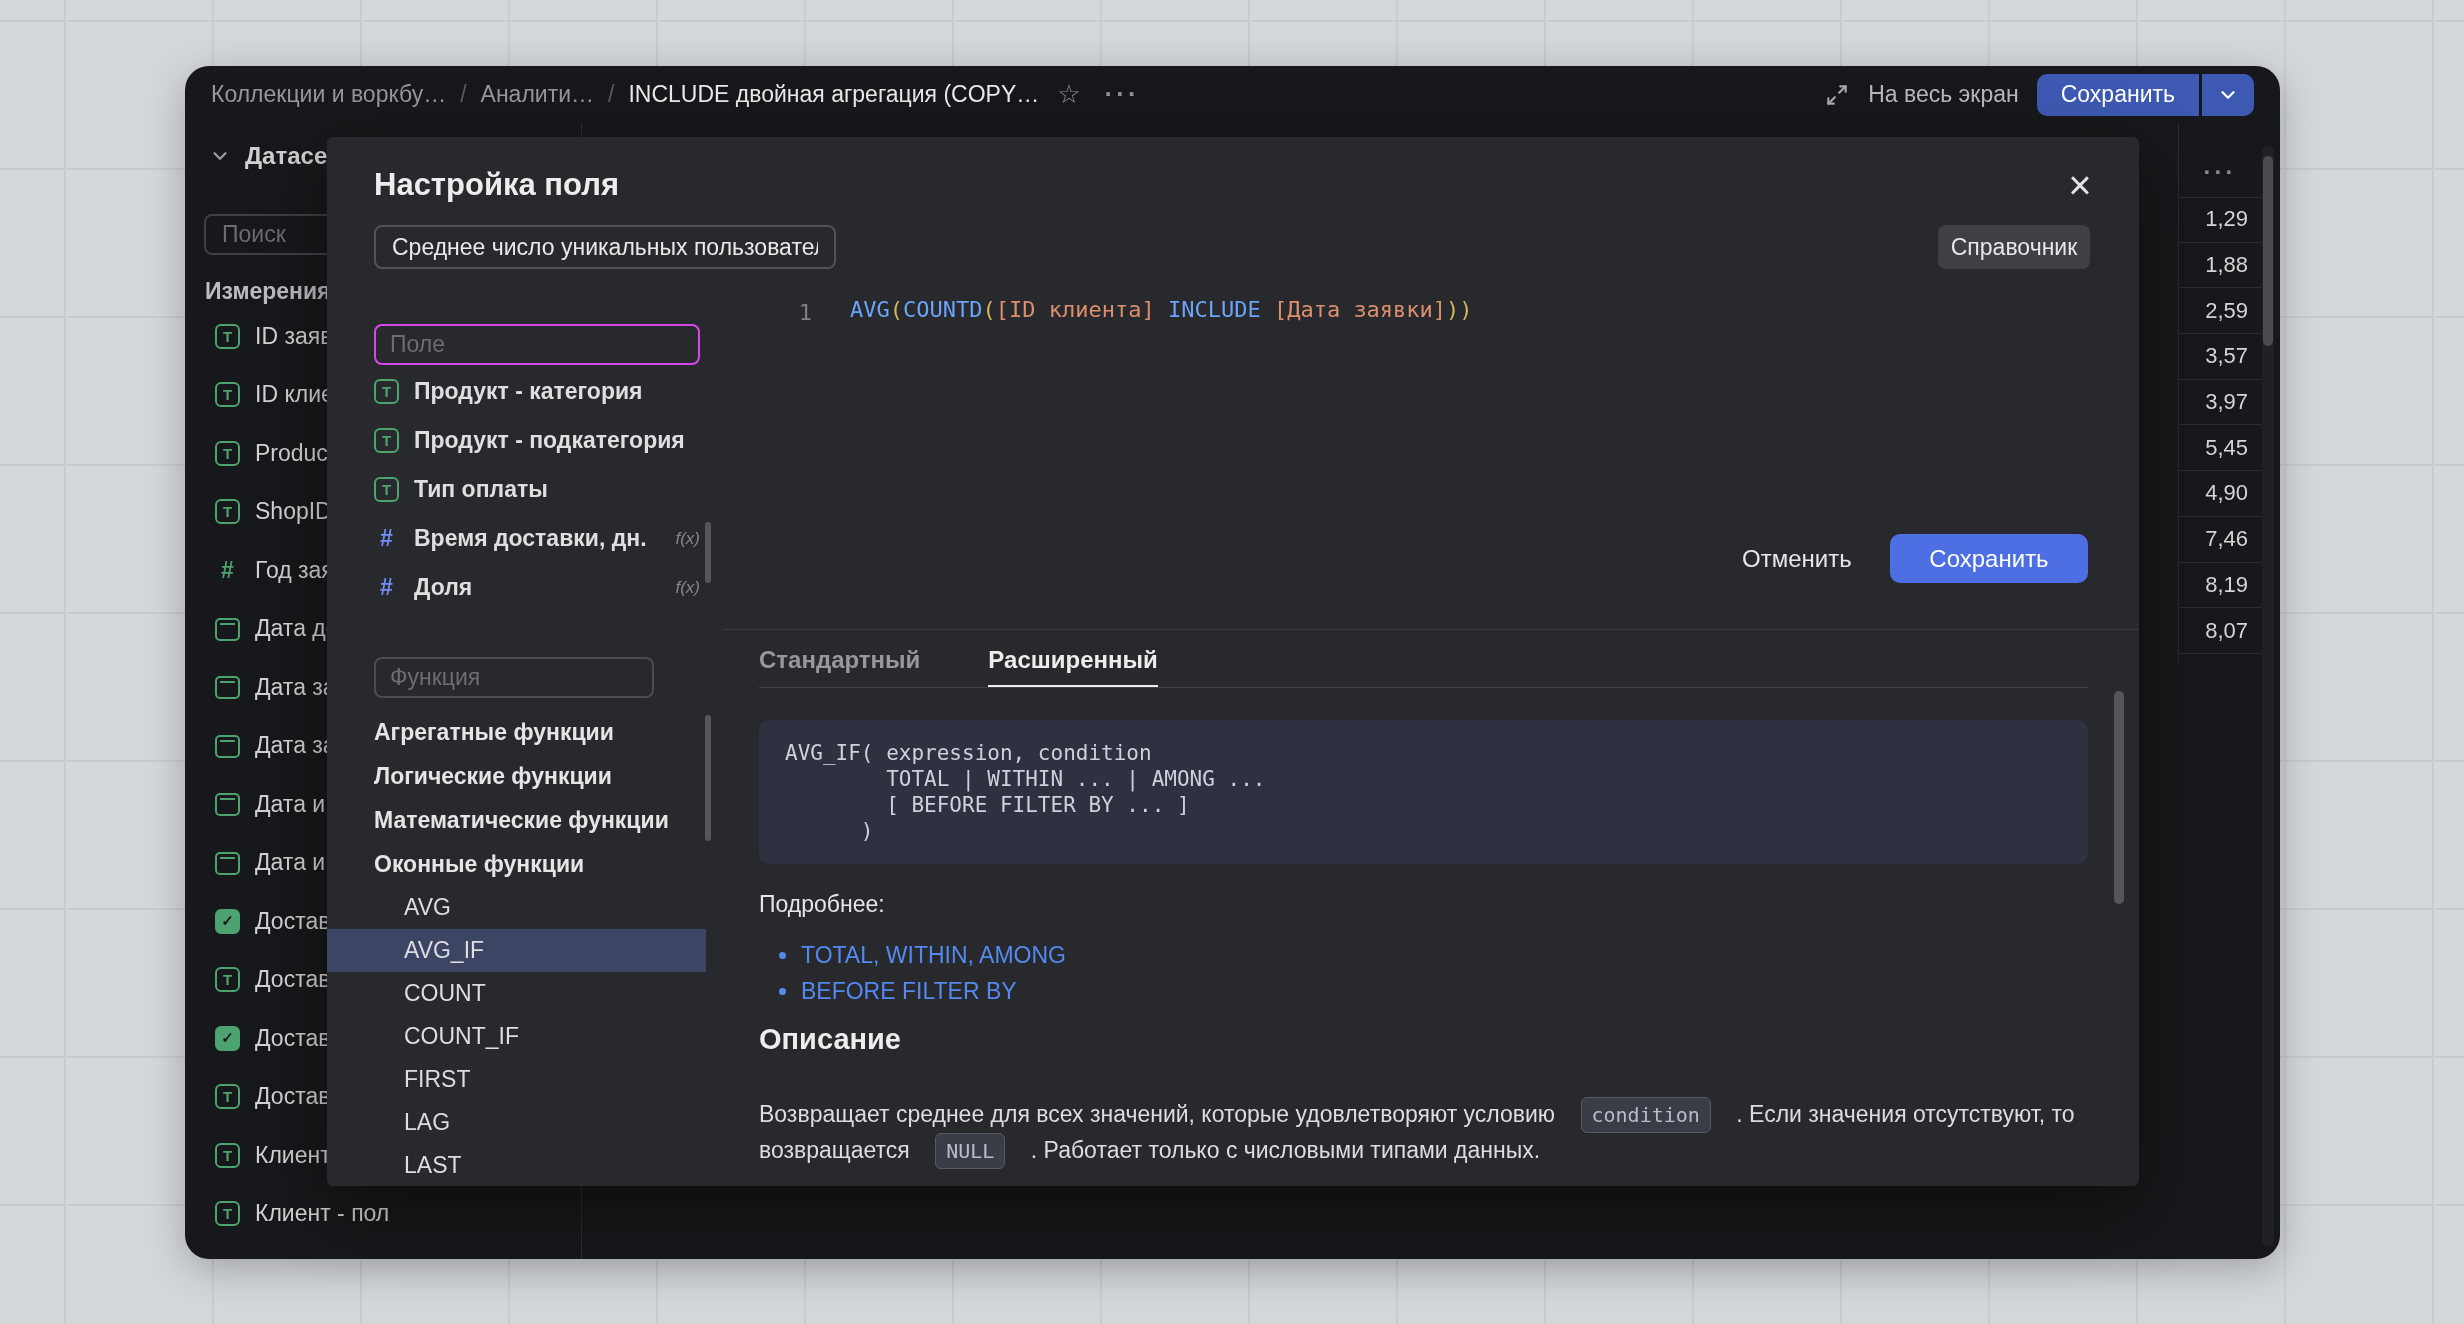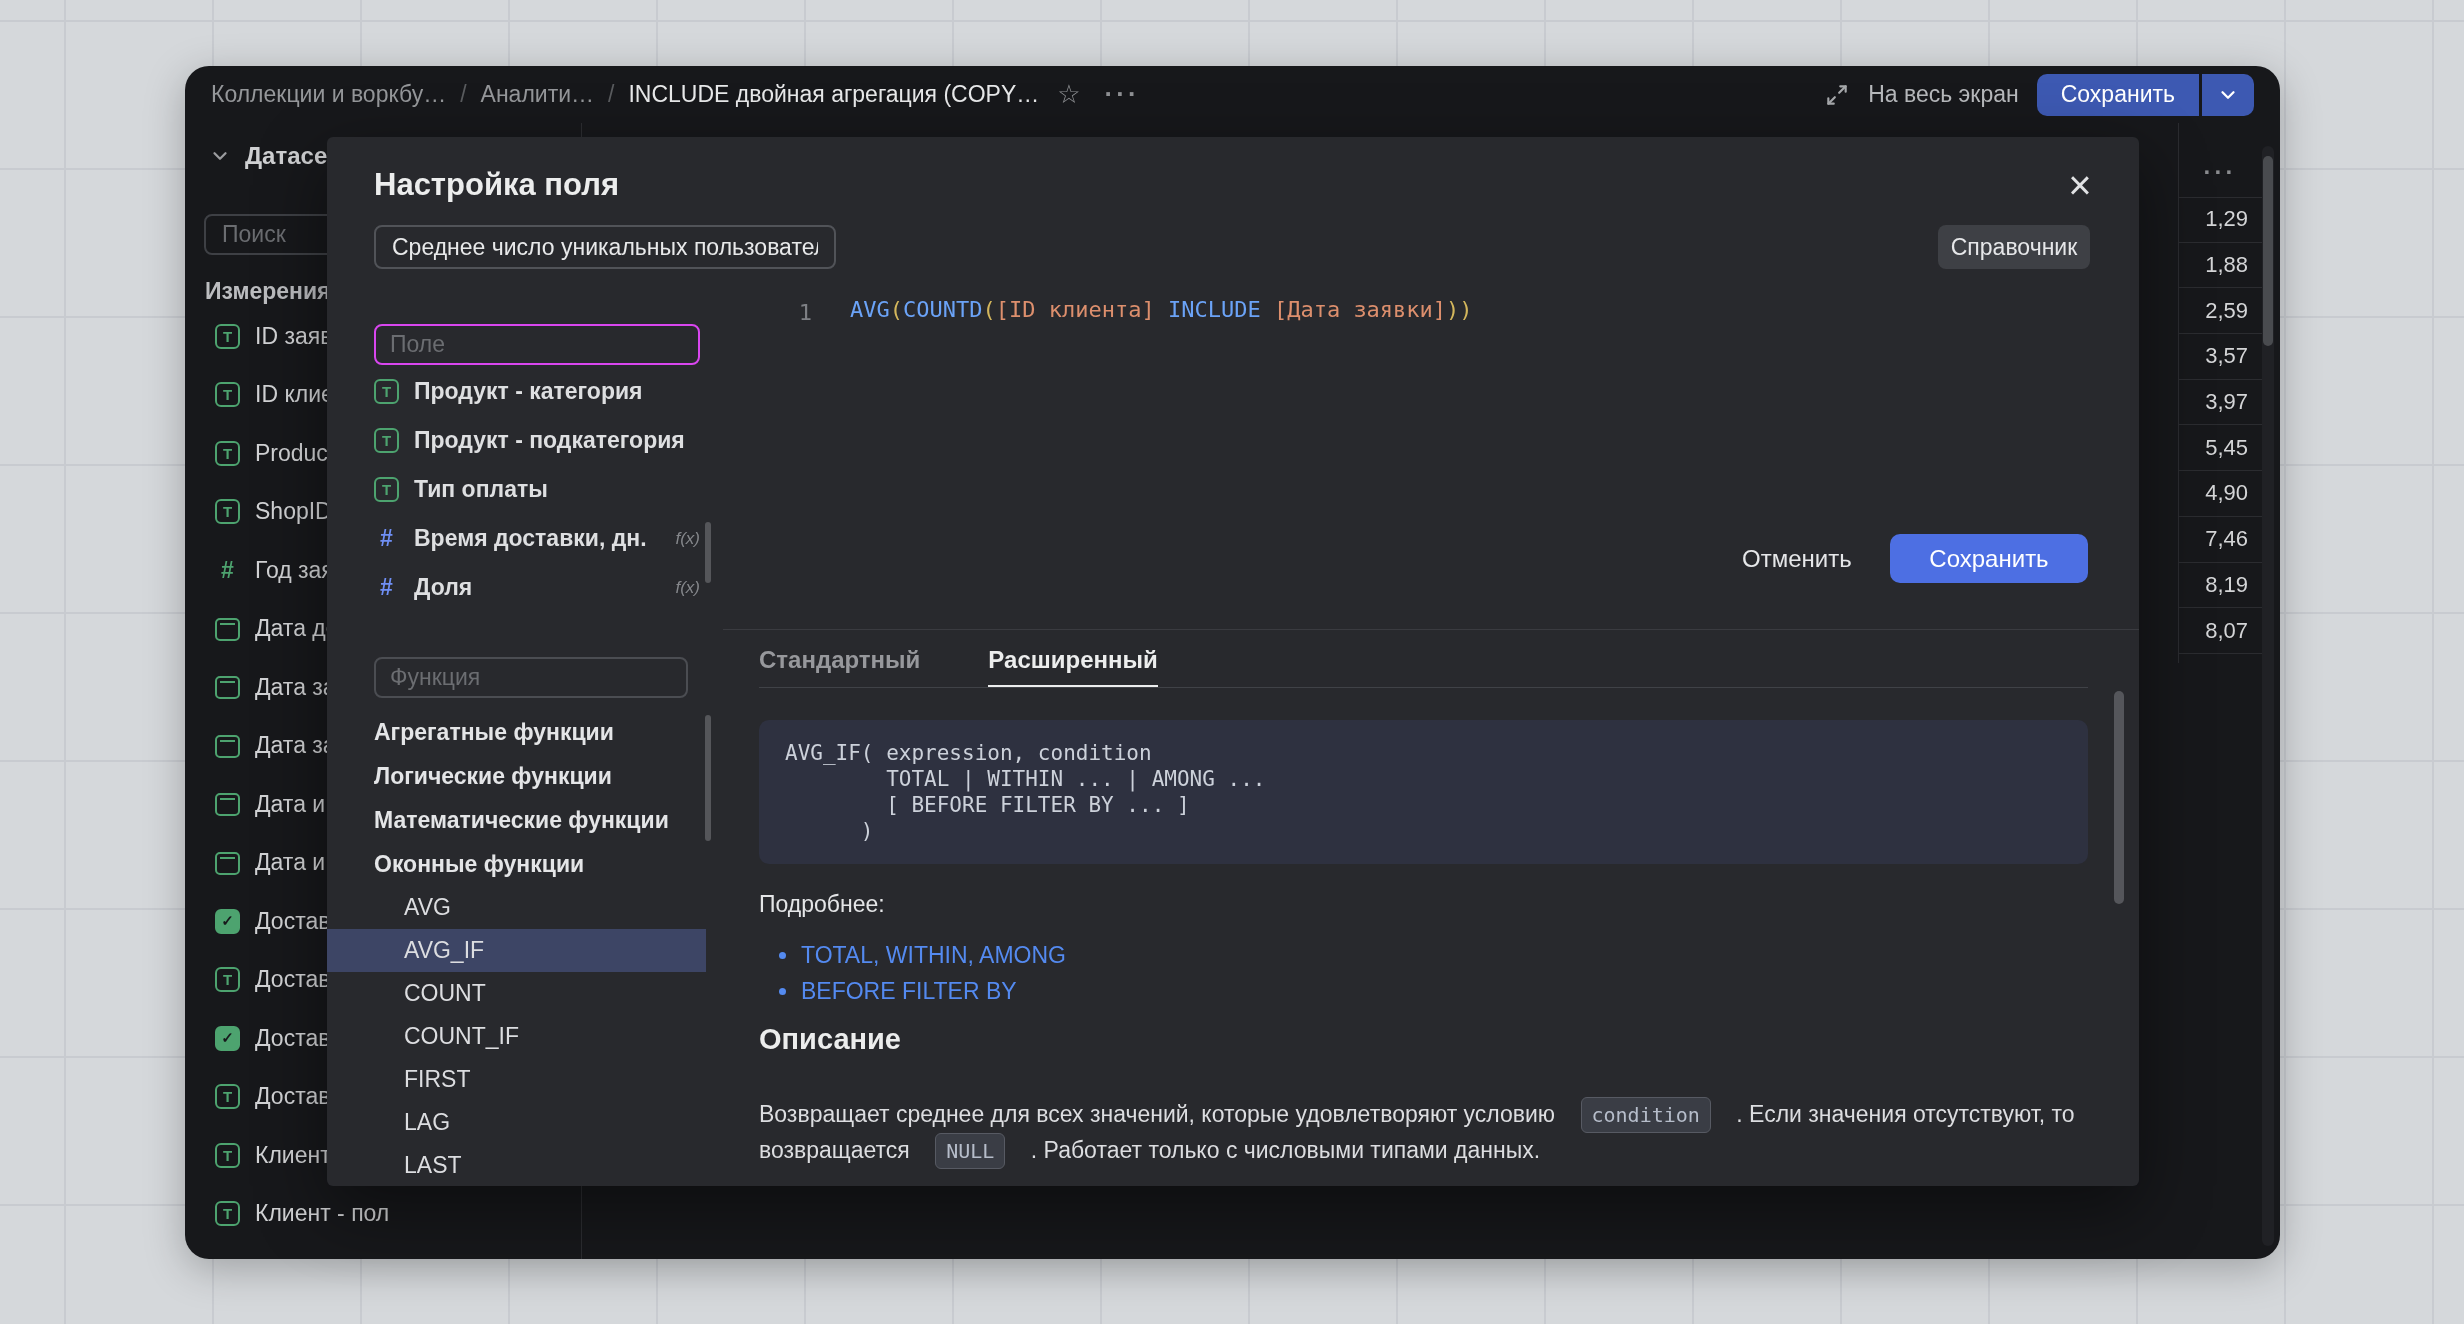--- a/index.html
+++ b/index.html
@@ -61,21 +61,21 @@
     border:2px solid #515358;border-radius:8px;color:#e8e9ea;font-size:23px;padding:0 16px;font-family:inherit}
   .m-ref-btn{position:absolute;left:1611px;top:88px;width:152px;height:44px;background:#3e4045;border:none;
     border-radius:8px;color:#e6e7e9;font-size:23px;cursor:pointer;font-family:inherit}
   .m-field-search{position:absolute;left:47px;top:187px;width:326px;height:41px;background:transparent;
     border:2px solid #d946ef;border-radius:8px;color:#d2d3d5;font-size:23px;padding:0 14px;font-family:inherit}
   #modal-fields{position:absolute;left:47px;top:230px;width:326px}
   .f-row{height:49px;display:flex;align-items:center;gap:15px}
   .f-label{font-size:23px;color:#dedfe1;font-weight:600;flex:1;white-space:nowrap}
   .fx{font-size:17px;color:#85878b;font-style:italic}
   .m-scroll1{position:absolute;left:378px;top:385px;width:6px;height:61px;background:#55565a;border-radius:3px}
-  .m-func-search{position:absolute;left:47px;top:520px;width:314px;height:41px;background:transparent;
+  .m-func-search{position:absolute;left:47px;top:520px;width:280px;height:41px;background:transparent;
     border:2px solid #4b4d52;border-radius:8px;color:#d2d3d5;font-size:23px;padding:16px 14px;font-family:inherit}
   #modal-categories{position:absolute;left:0;top:573px;width:379px}
   .c-row{height:44px;display:flex;align-items:center;padding-left:47px;font-size:23px;font-weight:700;color:#e4e5e7}
   #modal-functions{position:absolute;left:0;top:749px;width:379px}
   .fn-row{height:43px;display:flex;align-items:center;padding-left:77px;font-size:23px;color:#dcdde0;cursor:pointer}
   .fn-row.sel{background:#3d4565}
   .m-scroll2{position:absolute;left:378px;top:578px;width:6px;height:126px;background:#55565a;border-radius:3px}
   
   .ed-linenum{position:absolute;left:450px;top:163px;width:35px;text-align:right;
     font-family:"DejaVu Sans Mono",monospace;font-size:22px;color:#7e8085}

